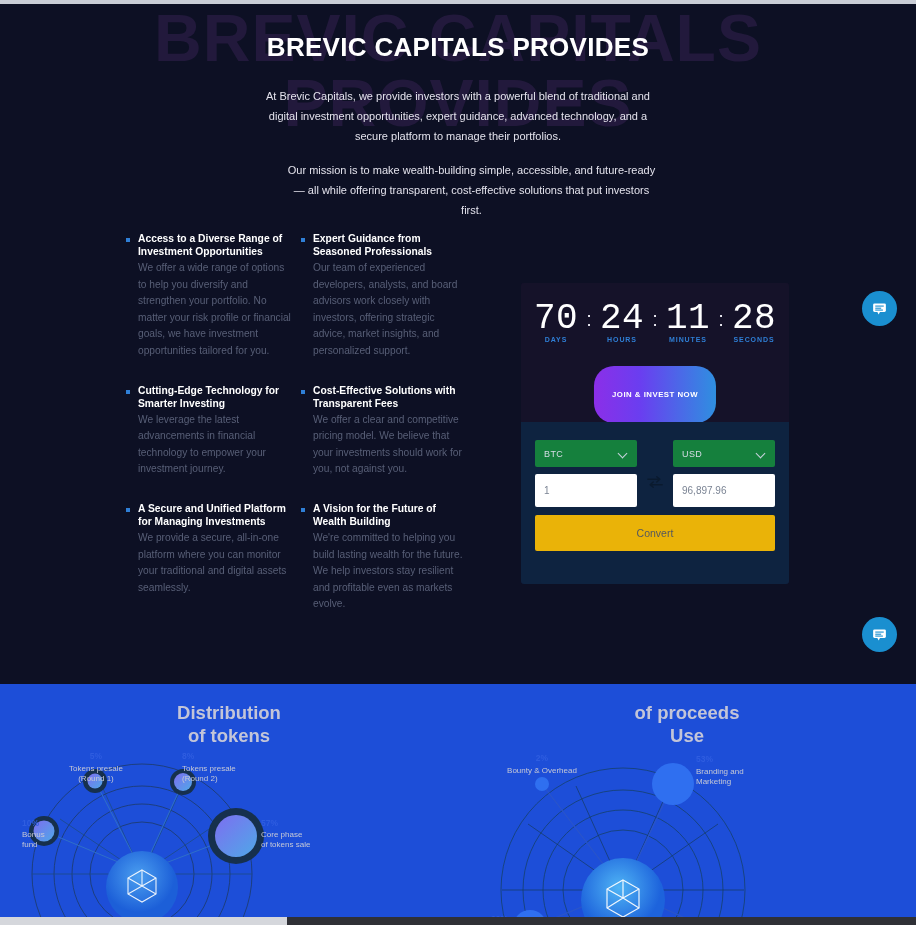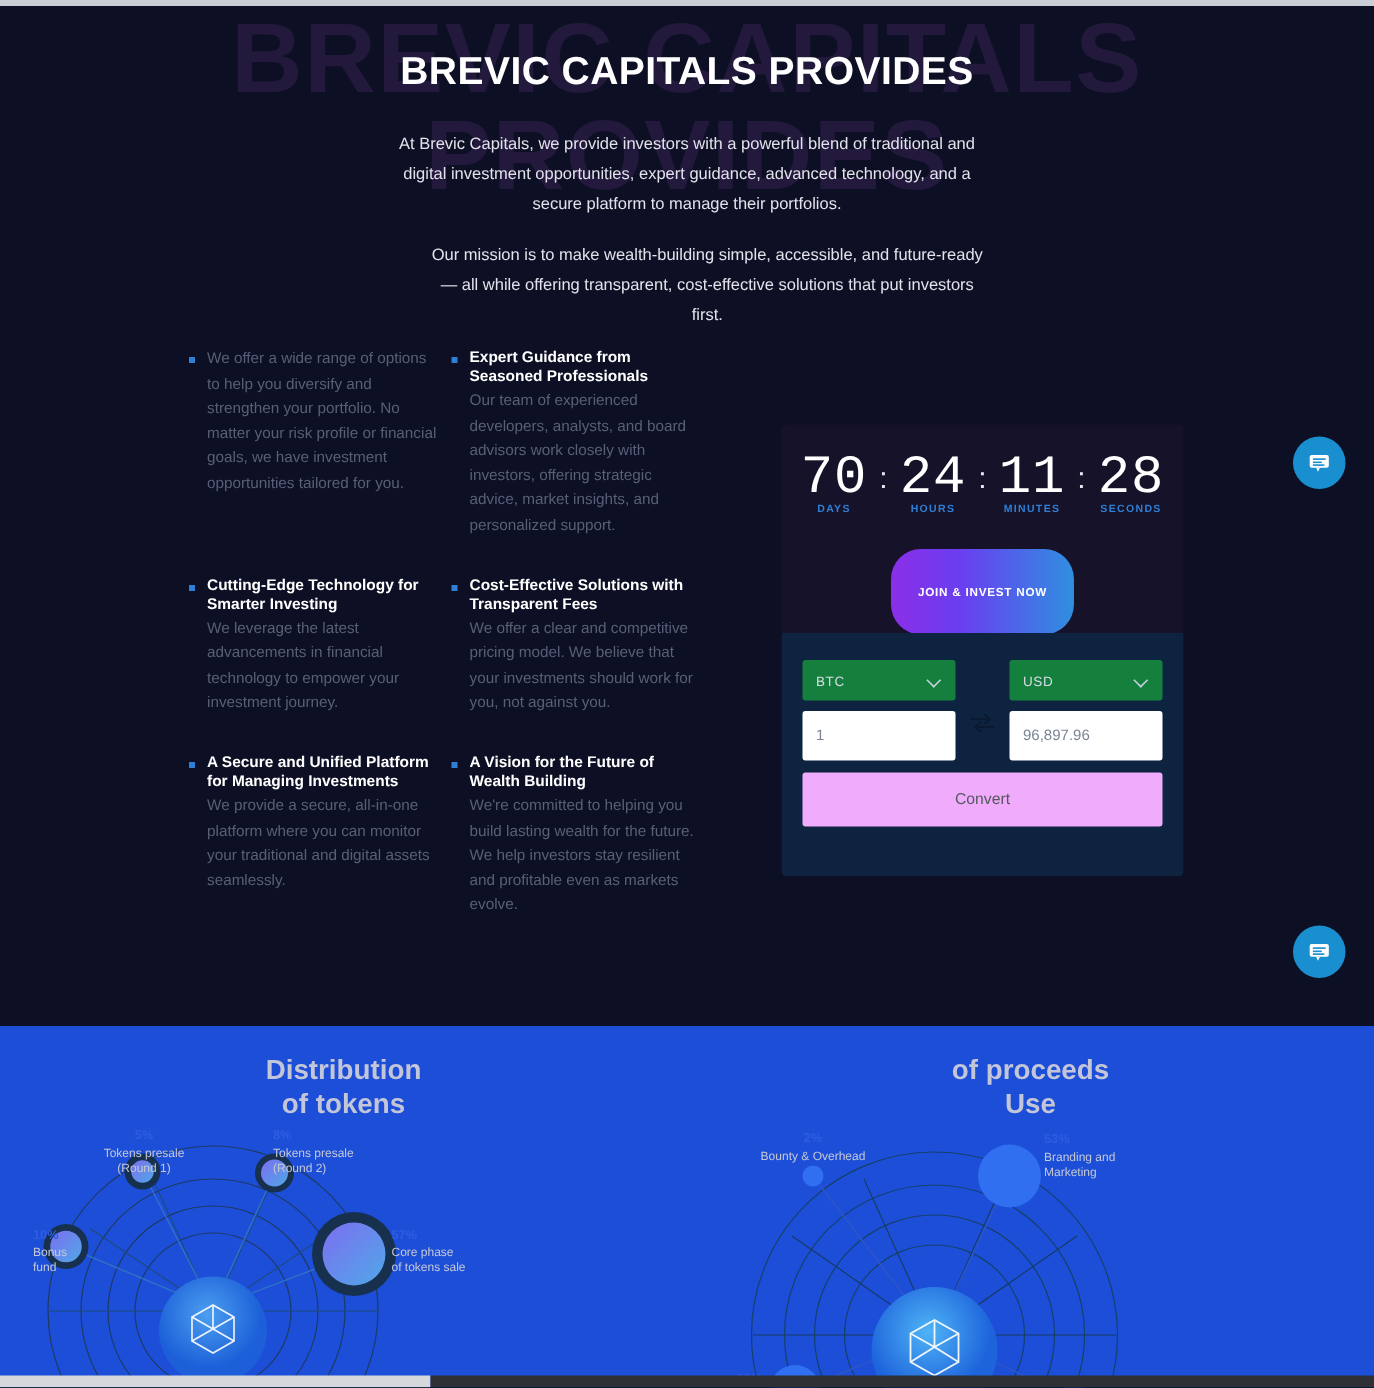--- a/index.html
+++ b/index.html
@@ -155,21 +155,21 @@
     font-size: 10px; color: #7b8494;
     font-family: "Liberation Sans", sans-serif;
   }
   .swap-icon {
     position: absolute; left: 50%; top: 52px; transform: translateX(-50%);
     width: 18px; height: 16px;
   }
   .convert-btn {
     margin-top: 8px;
     width: 100%; height: 36px;
-    background: #f0abfc; border: none; border-radius: 2px;
+    background: #eab308; border: none; border-radius: 2px;
     color: #55585e; font-size: 10.5px;
     font-family: "Liberation Sans", sans-serif;
     cursor: pointer;
   }
 
   
   .chat-fab {
     position: absolute;
     width: 35px; height: 35px;
     border-radius: 50%;
@@ -211,20 +211,21 @@
     <h1 class="hero-title">BREVIC CAPITALS PROVIDES</h1>
 
     <div class="hero-body">
       <p>At Brevic Capitals, we provide investors with a powerful blend of traditional and digital investment opportunities, expert guidance, advanced technology, and a secure platform to manage their portfolios.</p>
       <p>Our mission is to make wealth-building simple, accessible, and future-ready — all while offering transparent, cost-effective solutions that put investors first.</p>
     </div>
 
     <div class="features">
       <div class="feat">
         <span class="bullet"></span>
+        <h3>Access to a Diverse Range of Investment Opportunities</h3>
         <p>We offer a wide range of options to help you diversify and strengthen your portfolio. No matter your risk profile or financial goals, we have investment opportunities tailored for you.</p>
       </div>
       <div class="feat">
         <span class="bullet"></span>
         <h3>Expert Guidance from Seasoned Professionals</h3>
         <p>Our team of experienced developers, analysts, and board advisors work closely with investors, offering strategic advice, market insights, and personalized support.</p>
       </div>
       <div class="feat">
         <span class="bullet"></span>
         <h3>Cutting-Edge Technology for Smarter Investing</h3>

